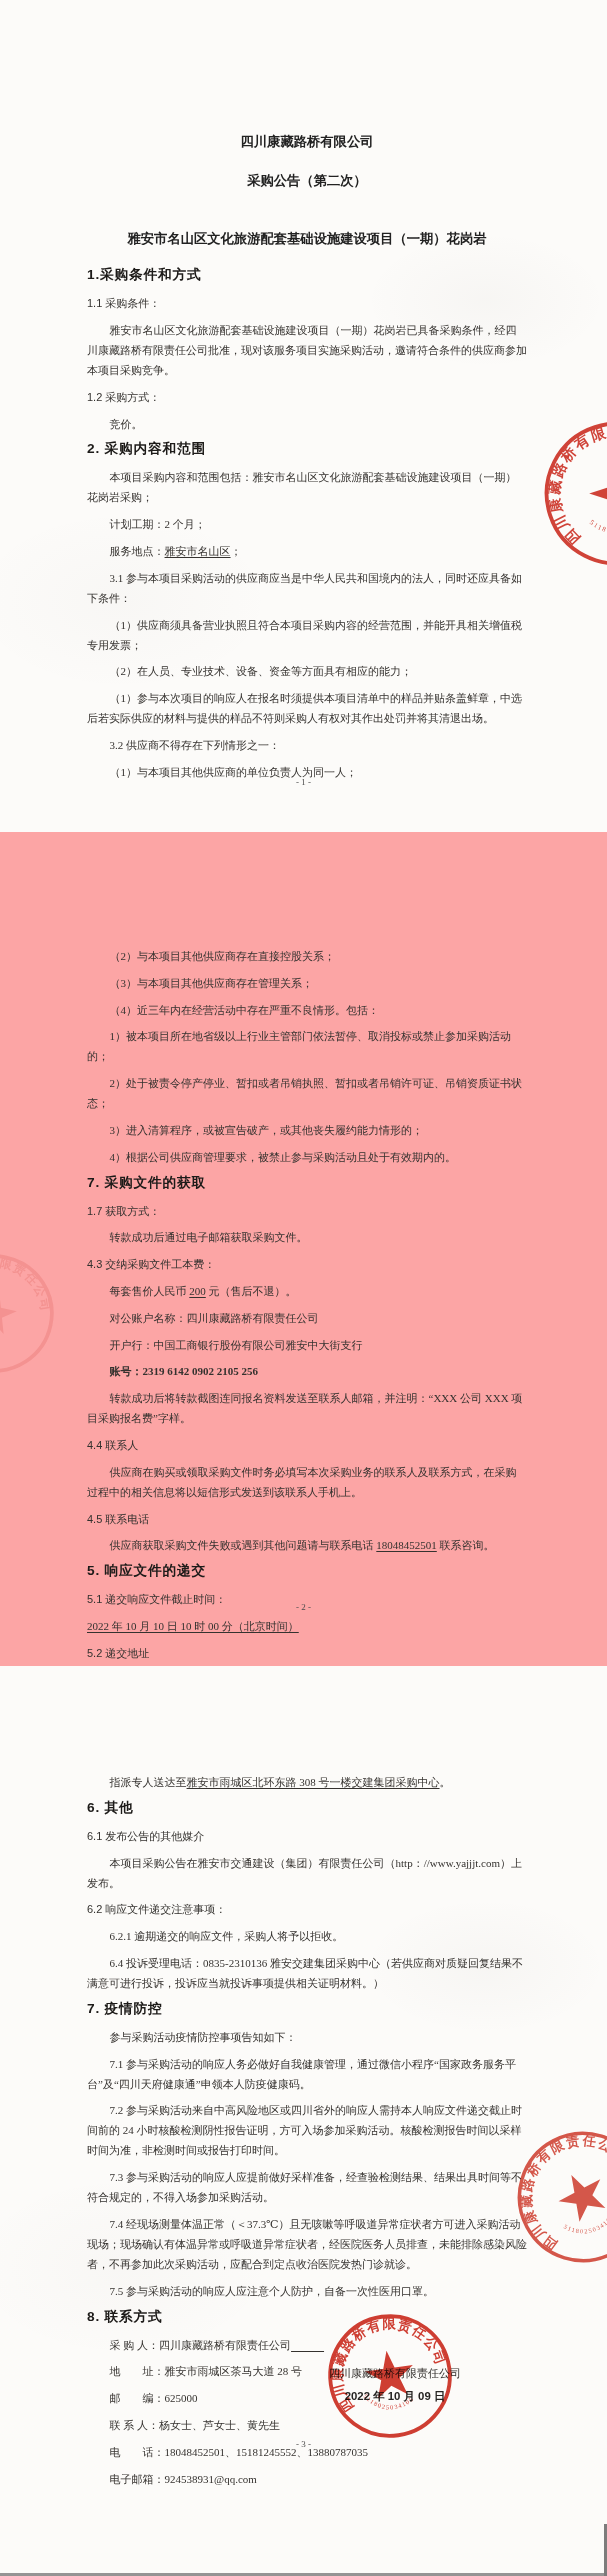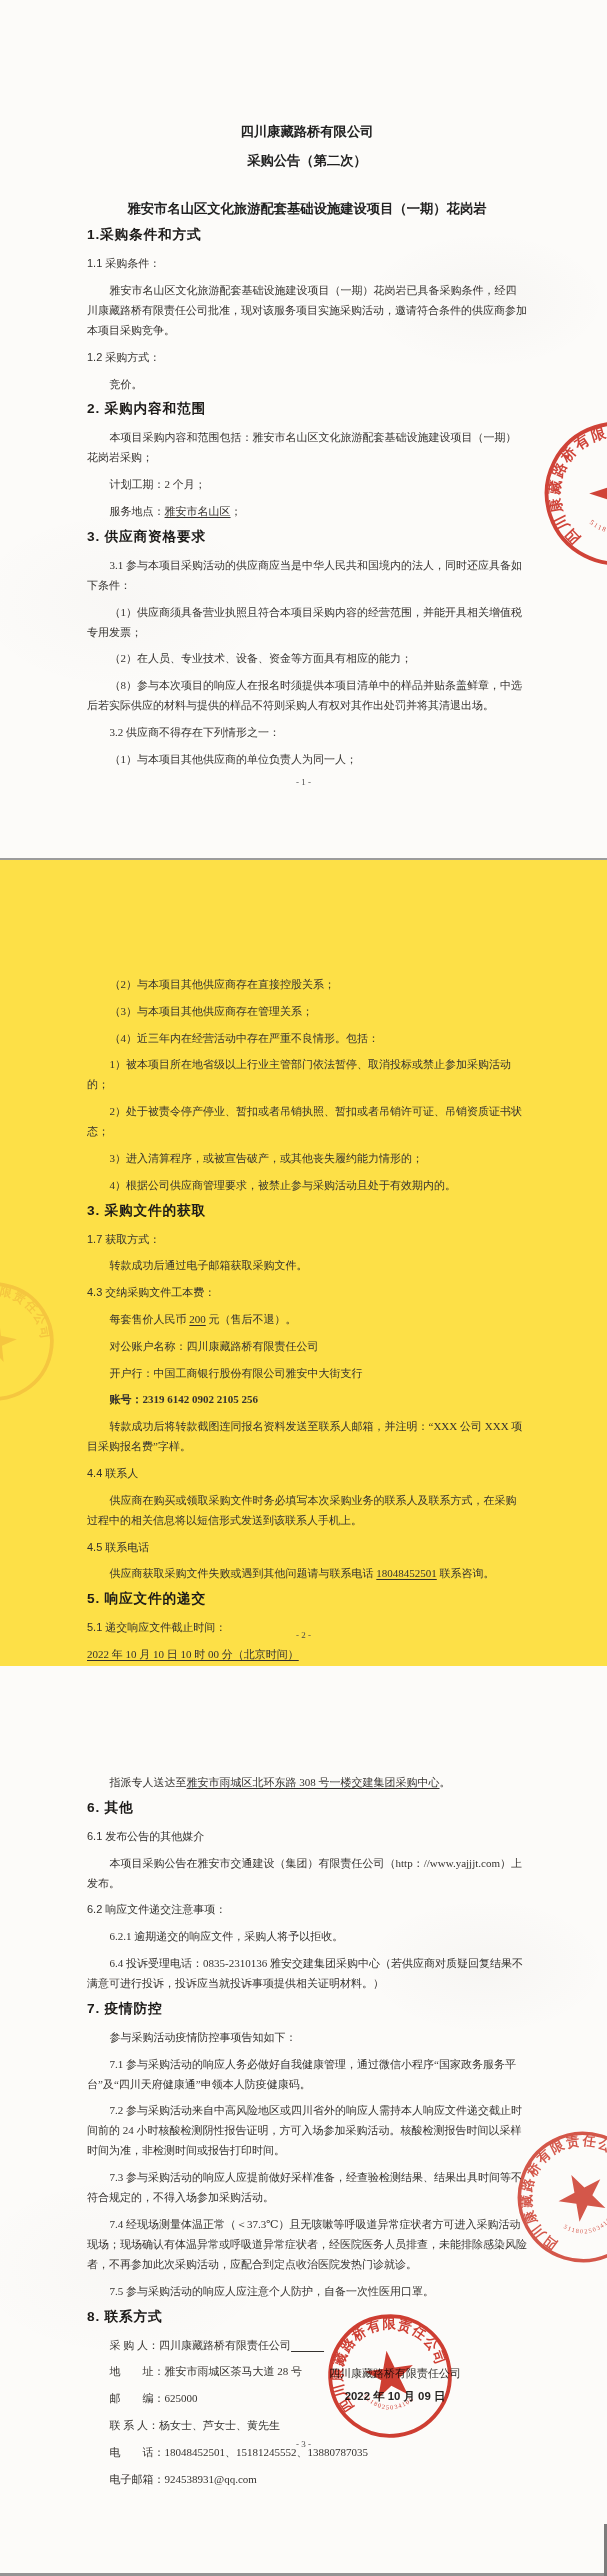--- a/index.html
+++ b/index.html
@@ -10,27 +10,27 @@
         background:linear-gradient(to right,#585858,#8c8c8c 25%,#7b7b7b 60%,#9a9a9a);}
   .edge-right{position:absolute;top:43px;right:0;width:3px;height:2533px;background:#5d5d5d;opacity:.8;}
   .edge-bottom{position:absolute;bottom:0;left:0;width:607px;height:3px;background:#7a7a7a;opacity:.8;}
   .sep{position:absolute;left:0;width:607px;height:1.5px;background:#9c9c9c;}
   #sep1{top:858px;} #sep2{top:1716px;}
   
   .page{position:absolute;left:0;width:607px;overflow:hidden;background:#fcfbf9;
         background-image:radial-gradient(ellipse 121px 68px at 80% 35%,rgba(90,80,70,.03),transparent),
                          radial-gradient(ellipse 152px 91px at 20% 70%,rgba(90,80,70,.025),transparent);}
   #page1{top:0;height:858px;}
-  #page2{top:860px;height:856px;background:#fde047;}
+  #page2{top:832px;height:856px;background:#fca5a5;}
   #page3{top:1666px;height:858px;}
   .content{padding:0 80px 0 87px;}
   
   p{margin:0 0 6.8px;font-size:11px;line-height:20px;}
   .ind{text-indent:2.05em;}
-  .doc-t{margin:8px;text-align:center;font-family:"Liberation Sans","DejaVu Sans",sans-serif;
+  .doc-t{margin:18px;text-align:center;font-family:"Liberation Sans","DejaVu Sans",sans-serif;
          font-weight:bold;color:#222;}
   .t1{padding-top:115px;font-size:13.3px;}
   .t2{padding-top:10.6px;font-size:13.3px;line-height:19px;}
   .t3{padding-top:3px;font-size:13.3px;padding-bottom:10.6px;}
   .h{font-family:"Liberation Sans","DejaVu Sans",sans-serif;font-weight:bold;font-size:13.7px;
      color:#1d1b19;margin:4.6px 0 9px;letter-spacing:0.8px;}
   .sub{font-family:"Liberation Sans","DejaVu Sans",sans-serif;color:#33312e;}
   .bold{font-weight:bold;}
   .u{text-decoration:underline;text-underline-offset:2.3px;}
   .pnum{position:absolute;left:0;width:100%;text-align:center;font-size:9px;color:#4c4c4c;}
@@ -67,25 +67,24 @@
       <p class="sub">1.1 采购条件：</p>
       <p class="ind">雅安市名山区文化旅游配套基础设施建设项目（一期）花岗岩已具备采购条件，经四川康藏路桥有限责任公司批准，现对该服务项目实施采购活动，邀请符合条件的供应商参加本项目采购竞争。</p>
       <p class="sub">1.2 采购方式：</p>
       <p class="ind">竞价。</p>
 
       <div class="h">2. 采购内容和范围</div>
       <p class="ind">本项目采购内容和范围包括：雅安市名山区文化旅游配套基础设施建设项目（一期）花岗岩采购；</p>
       <p class="ind">计划工期：2 个月；</p>
       <p class="ind"><span>服务地点：</span><span class="u">雅安市名山区</span><span>；</span></p>
 
-      <div class="h">3. 供应商资格要求</div>
       <p class="ind">3.1 参与本项目采购活动的供应商应当是中华人民共和国境内的法人，同时还应具备如下条件：</p>
       <p class="ind">（1）供应商须具备营业执照且符合本项目采购内容的经营范围，并能开具相关增值税专用发票；</p>
       <p class="ind">（2）在人员、专业技术、设备、资金等方面具有相应的能力；</p>
-      <p class="ind">（8）参与本次项目的响应人在报名时须提供本项目清单中的样品并贴条盖鲜章，中选后若实际供应的材料与提供的样品不符则采购人有权对其作出处罚并将其清退出场。</p>
+      <p class="ind">（1）参与本次项目的响应人在报名时须提供本项目清单中的样品并贴条盖鲜章，中选后若实际供应的材料与提供的样品不符则采购人有权对其作出处罚并将其清退出场。</p>
       <p class="ind">3.2 供应商不得存在下列情形之一：</p>
       <p class="ind">（1）与本项目其他供应商的单位负责人为同一人；</p>
     </div>
     <div class="pnum" id="pnum1">- 1 -</div>
 
     <div class="seal" id="seal-p1">
       <svg width="167" height="167" viewBox="-110 -110 220 220">
         <defs>
           <path id="arc1" d="M -62,42 A 75,75 0 1 1 62,42"></path>
           <path id="num1" d="M -46,26 A 53,53 0 0 0 46,26"></path>
@@ -107,21 +106,21 @@
   <div class="page" id="page2">
     <div class="content" style="padding-top:114px;">
       <p class="ind">（2）与本项目其他供应商存在直接控股关系；</p>
       <p class="ind">（3）与本项目其他供应商存在管理关系；</p>
       <p class="ind">（4）近三年内在经营活动中存在严重不良情形。包括：</p>
       <p class="ind">1）被本项目所在地省级以上行业主管部门依法暂停、取消投标或禁止参加采购活动的；</p>
       <p class="ind">2）处于被责令停产停业、暂扣或者吊销执照、暂扣或者吊销许可证、吊销资质证书状态；</p>
       <p class="ind">3）进入清算程序，或被宣告破产，或其他丧失履约能力情形的；</p>
       <p class="ind">4）根据公司供应商管理要求，被禁止参与采购活动且处于有效期内的。</p>
 
-      <div class="h">3. 采购文件的获取</div>
+      <div class="h">7. 采购文件的获取</div>
       <p class="sub">1.7 获取方式：</p>
       <p class="ind">转款成功后通过电子邮箱获取采购文件。</p>
       <p class="sub">4.3 交纳采购文件工本费：</p>
       <p class="ind"><span>每套售价人民币 </span><span class="u">200</span><span> 元（售后不退）。</span></p>
       <p class="ind">对公账户名称：四川康藏路桥有限责任公司</p>
       <p class="ind">开户行：中国工商银行股份有限公司雅安中大街支行</p>
       <p class="ind bold">账号：2319 6142 0902 2105 256</p>
       <p class="ind">转款成功后将转款截图连同报名资料发送至联系人邮箱，并注明：“XXX 公司 XXX 项目采购报名费”字样。</p>
       <p class="sub">4.4 联系人</p>
       <p class="ind">供应商在购买或领取采购文件时务必填写本次采购业务的联系人及联系方式，在采购过程中的相关信息将以短信形式发送到该联系人手机上。</p>

